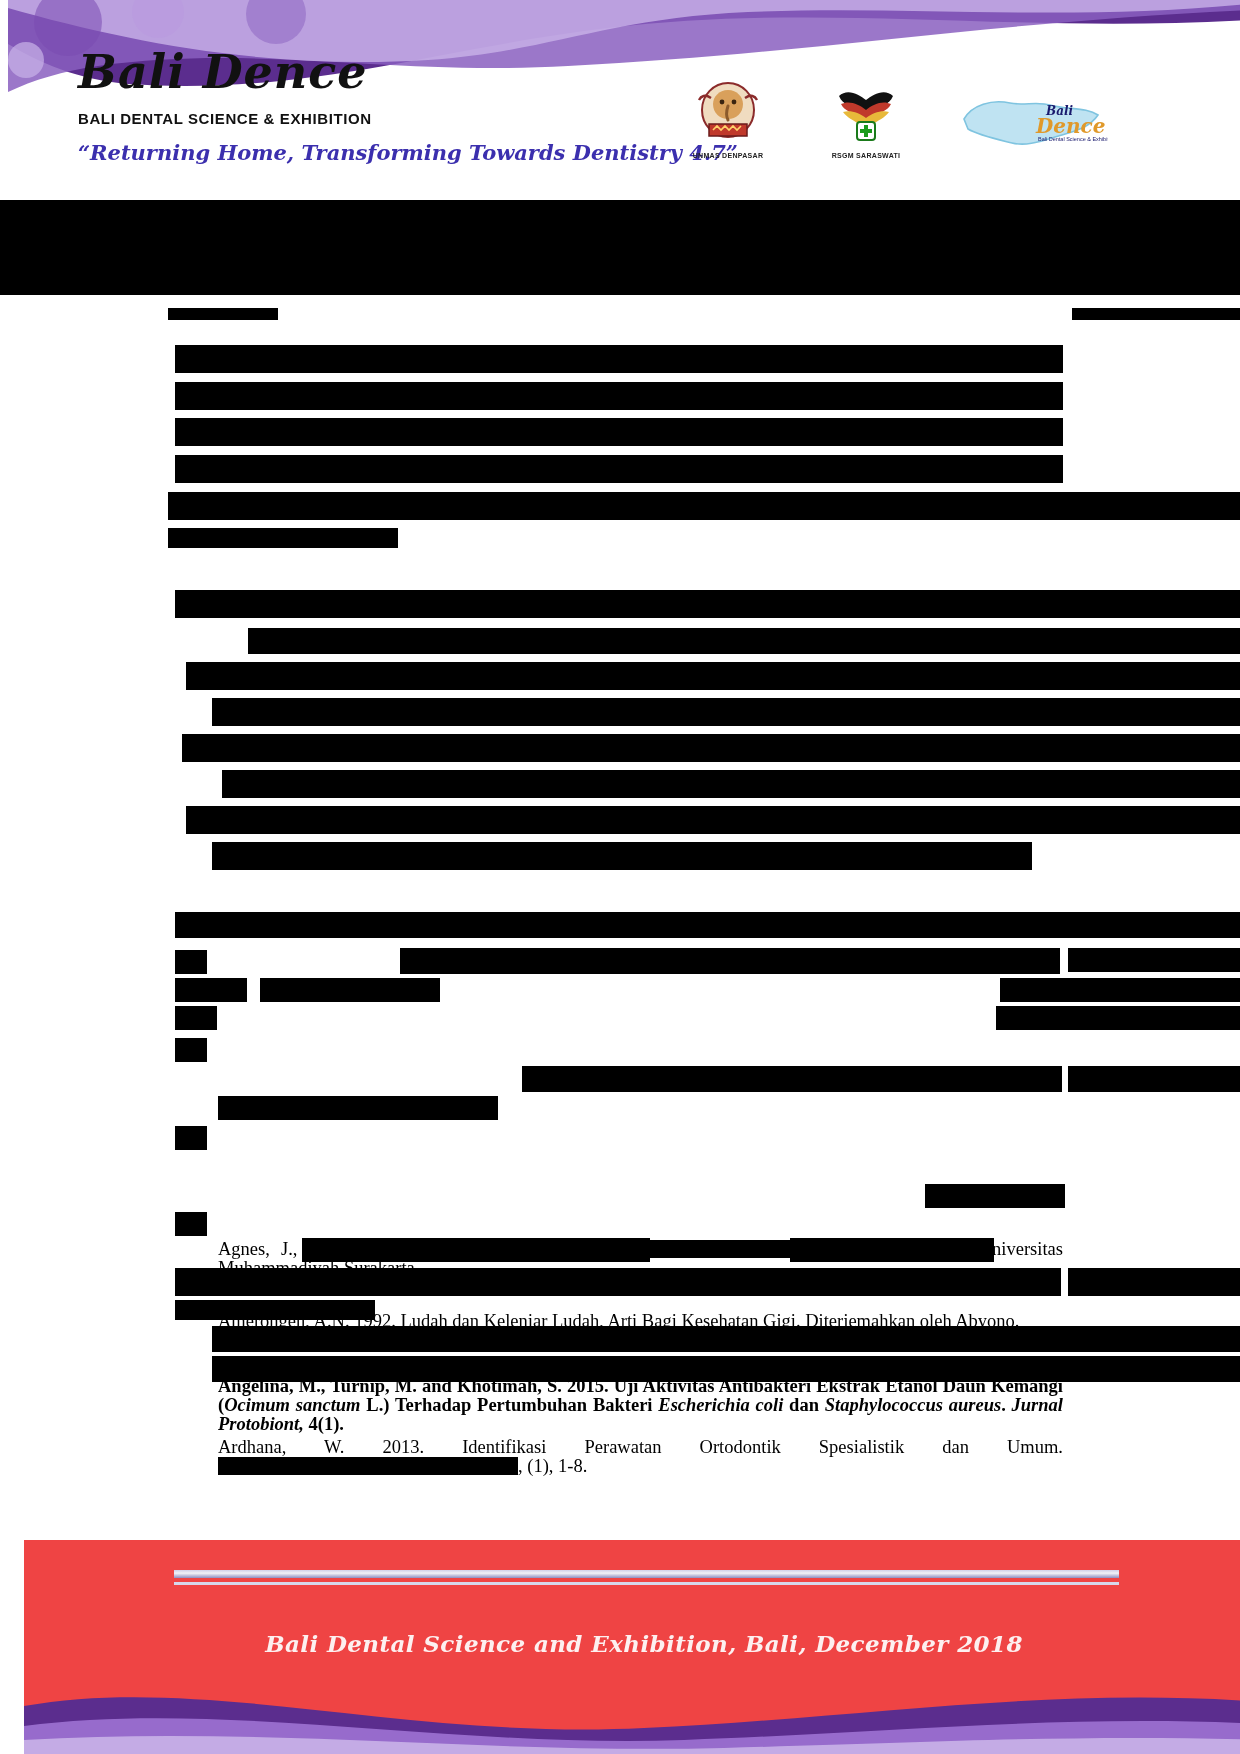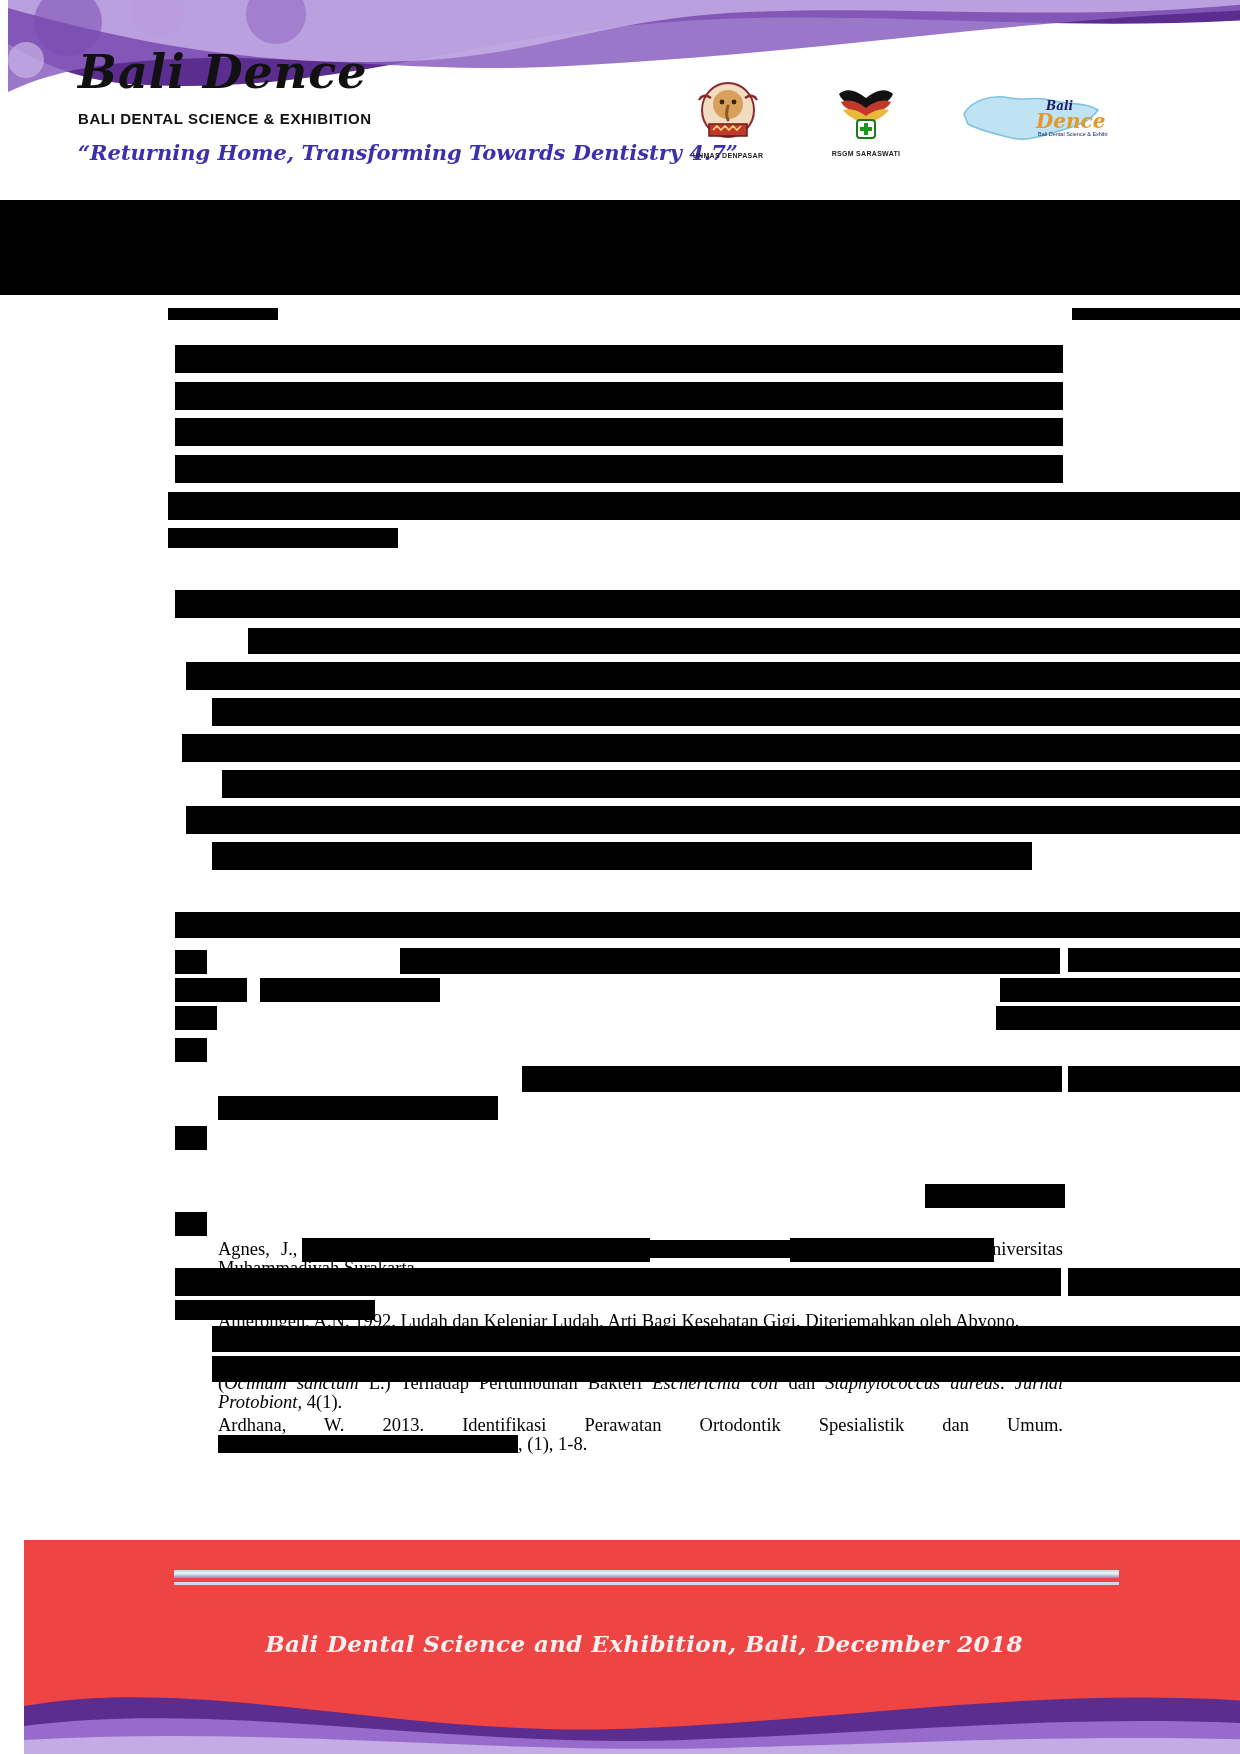--- a/index.html
+++ b/index.html
@@ -61,21 +61,21 @@
     font-weight: bold;
     font-size: 21px;
     color: #3b2fae;
   }
 
   .logo-row {
     position: absolute;
     right: 140px;
     top: 80px;
     display: flex;
-    align-items: center;
+    align-items: flex-end;
     gap: 46px;
   }
   .logo-box {
     position: relative;
     text-align: center;
     width: 92px;
   }
   .logo-caption {
     font-family: "Liberation Sans", sans-serif;
     font-size: 7px;
@@ -282,21 +282,21 @@
   <div class="bar" style="left:212px; top:1126px;width:1028px;height:26px;"></div>
   <div class="bar" style="left:212px; top:1156px;width:1028px;height:26px;"></div>
 
   <div class="ref-list">
     <div class="ref-item">
       Agnes, J., 2014. <span style="display:inline-block;width:520px;height:18px;background:#000;vertical-align:-3px"></span>. Disertasi. Universitas Muhammadiyah Surakarta.
     </div>
     <div class="ref-item" style="margin-top:34px;text-align:justify;">
       Amerongen, A.N. 1992. Ludah dan Kelenjar Ludah, Arti Bagi Kesehatan Gigi. Diterjemahkan oleh Abyono.
     </div>
-    <div class="ref-item" style="margin-top:24px;">
+    <div class="ref-item" style="margin-top:46px;font-weight:bold;">
       Angelina, M., Turnip, M. and Khotimah, S. 2015. Uji Aktivitas Antibakteri Ekstrak Etanol Daun Kemangi (<i>Ocimum sanctum</i> L.) Terhadap Pertumbuhan Bakteri <i>Escherichia coli</i> dan <i>Staphylococcus aureus</i>. <i>Jurnal Protobiont,</i> 4(1).
     </div>
     <div class="ref-item" style="margin-top:4px;">
       Ardhana, W. 2013. Identifikasi Perawatan Ortodontik Spesialistik dan Umum. <span style="display:inline-block;width:300px;height:18px;background:#000;vertical-align:-3px"></span>, (1), 1-8.
     </div>
   </div>
 
 </div>
 
 <div class="footer">

